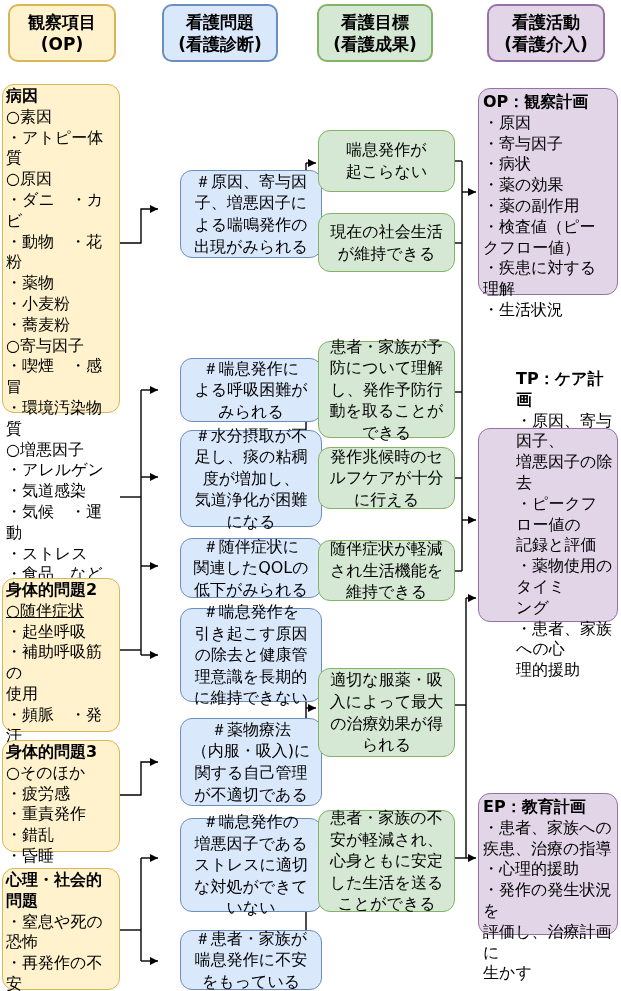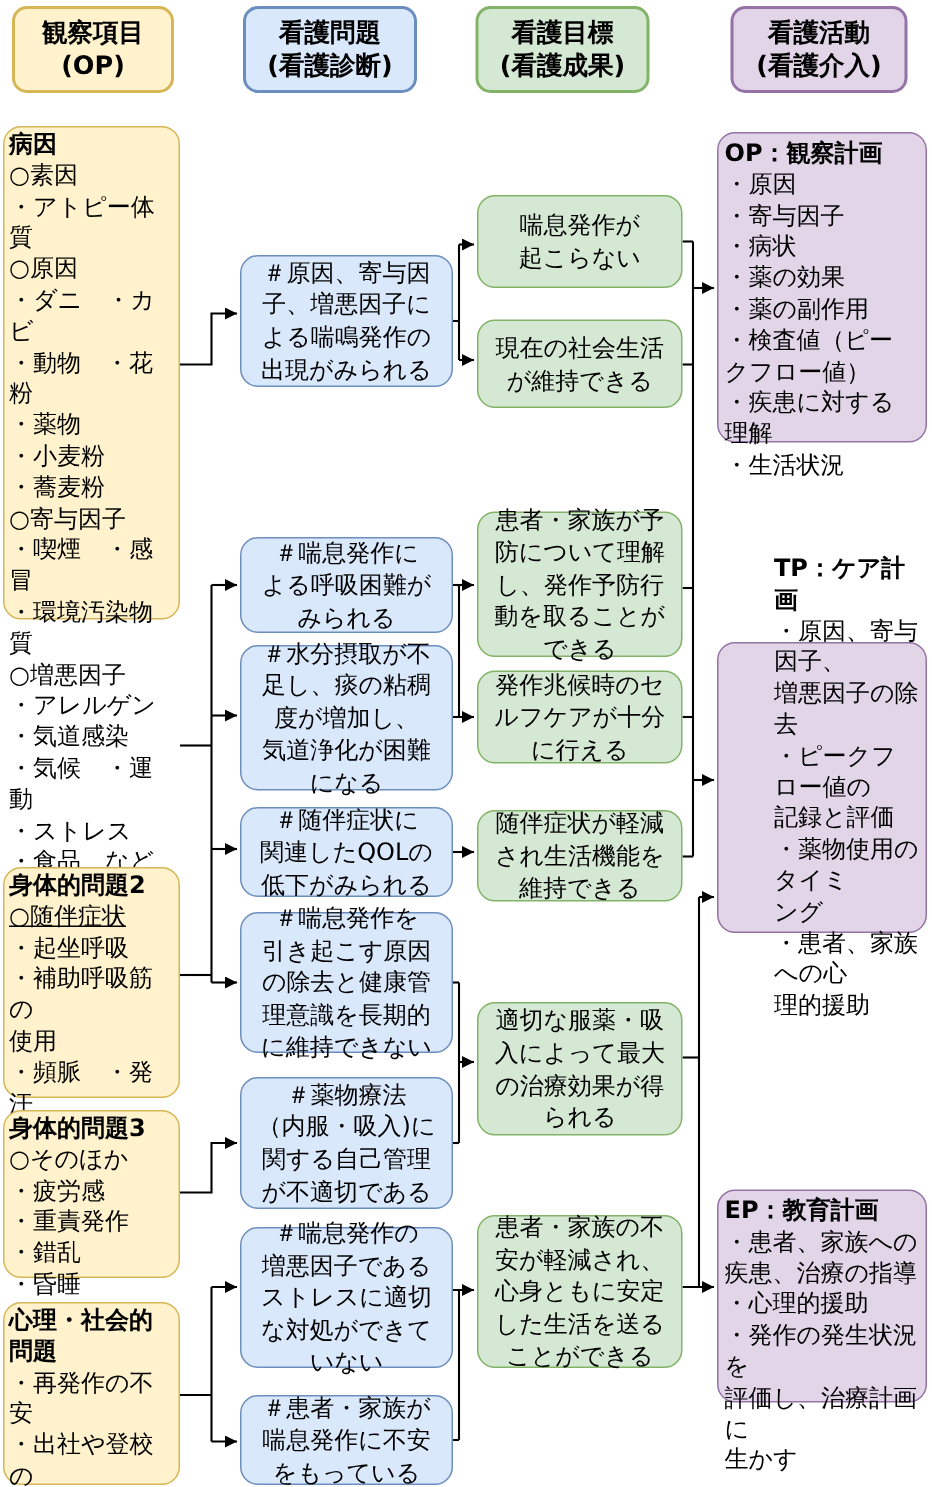--- a/index.html
+++ b/index.html
@@ -15,21 +15,21 @@
     display:flex;align-items:center;justify-content:center;text-align:center;
     font-weight:bold;font-size:17px;line-height:1.3;white-space:pre-line;
   }
   .hdr.yellow{background:#FFF2CC;border-color:#D6B656;}
   .hdr.blue{background:#DAE8FC;border-color:#6C8EBF;}
   .hdr.green{background:#D5E8D4;border-color:#82B366;}
   .hdr.purple{background:#E1D5E7;border-color:#9673A6;}
   .yellowbox{background:#FFF2CC;border:1px solid #D6B656;padding:1px 3px;}
   .purplebox{background:#E1D5E7;border:1px solid #9673A6;padding:3px 4px;}
   .purplebox.vcenter{display:flex;flex-direction:column;justify-content:center;padding-left:37px;}
-  .bluebox{background:#DAE8FC;border:1px solid #6C8EBF;}
+  .bluebox{background:#DAE8FC;border:1px solid #6C8EBF;margin-left:20px;}
   .greenbox{background:#D5E8D4;border:1px solid #82B366;}
   .centerbox{display:flex;align-items:center;justify-content:flex-start;text-align:center;}
   .centerbox .txt{white-space:pre-line;line-height:1.35;width:100%;}
   .node-title{font-weight:bold;}
   .line{white-space:pre-line;}
   .line.u{text-decoration:underline;}
 </style>
 </head>
 <body>
 
@@ -149,20 +149,22 @@
         <div class="line">○そのほか</div>
         <div class="line">・疲労感</div>
         <div class="line">・重責発作</div>
         <div class="line">・錯乱</div>
         <div class="line">・昏睡</div>
       </div>
   </div>
   <div class="node yellowbox" style="left:2px;top:868px;width:118px;height:122px">
     <div class="node-title">心理・社会的問題</div>
     <div>
+        <div class="line">・窒息や死の
+恐怖</div>
         <div class="line">・再発作の不安</div>
         <div class="line">・出社や登校の
 困難</div>
       </div>
   </div>
 
   <div class="node bluebox centerbox" style="left:160px;top:170px;width:142px;height:88px">
       <span class="txt">＃原因、寄与因
 子、増悪因子に
 よる喘鳴発作の

